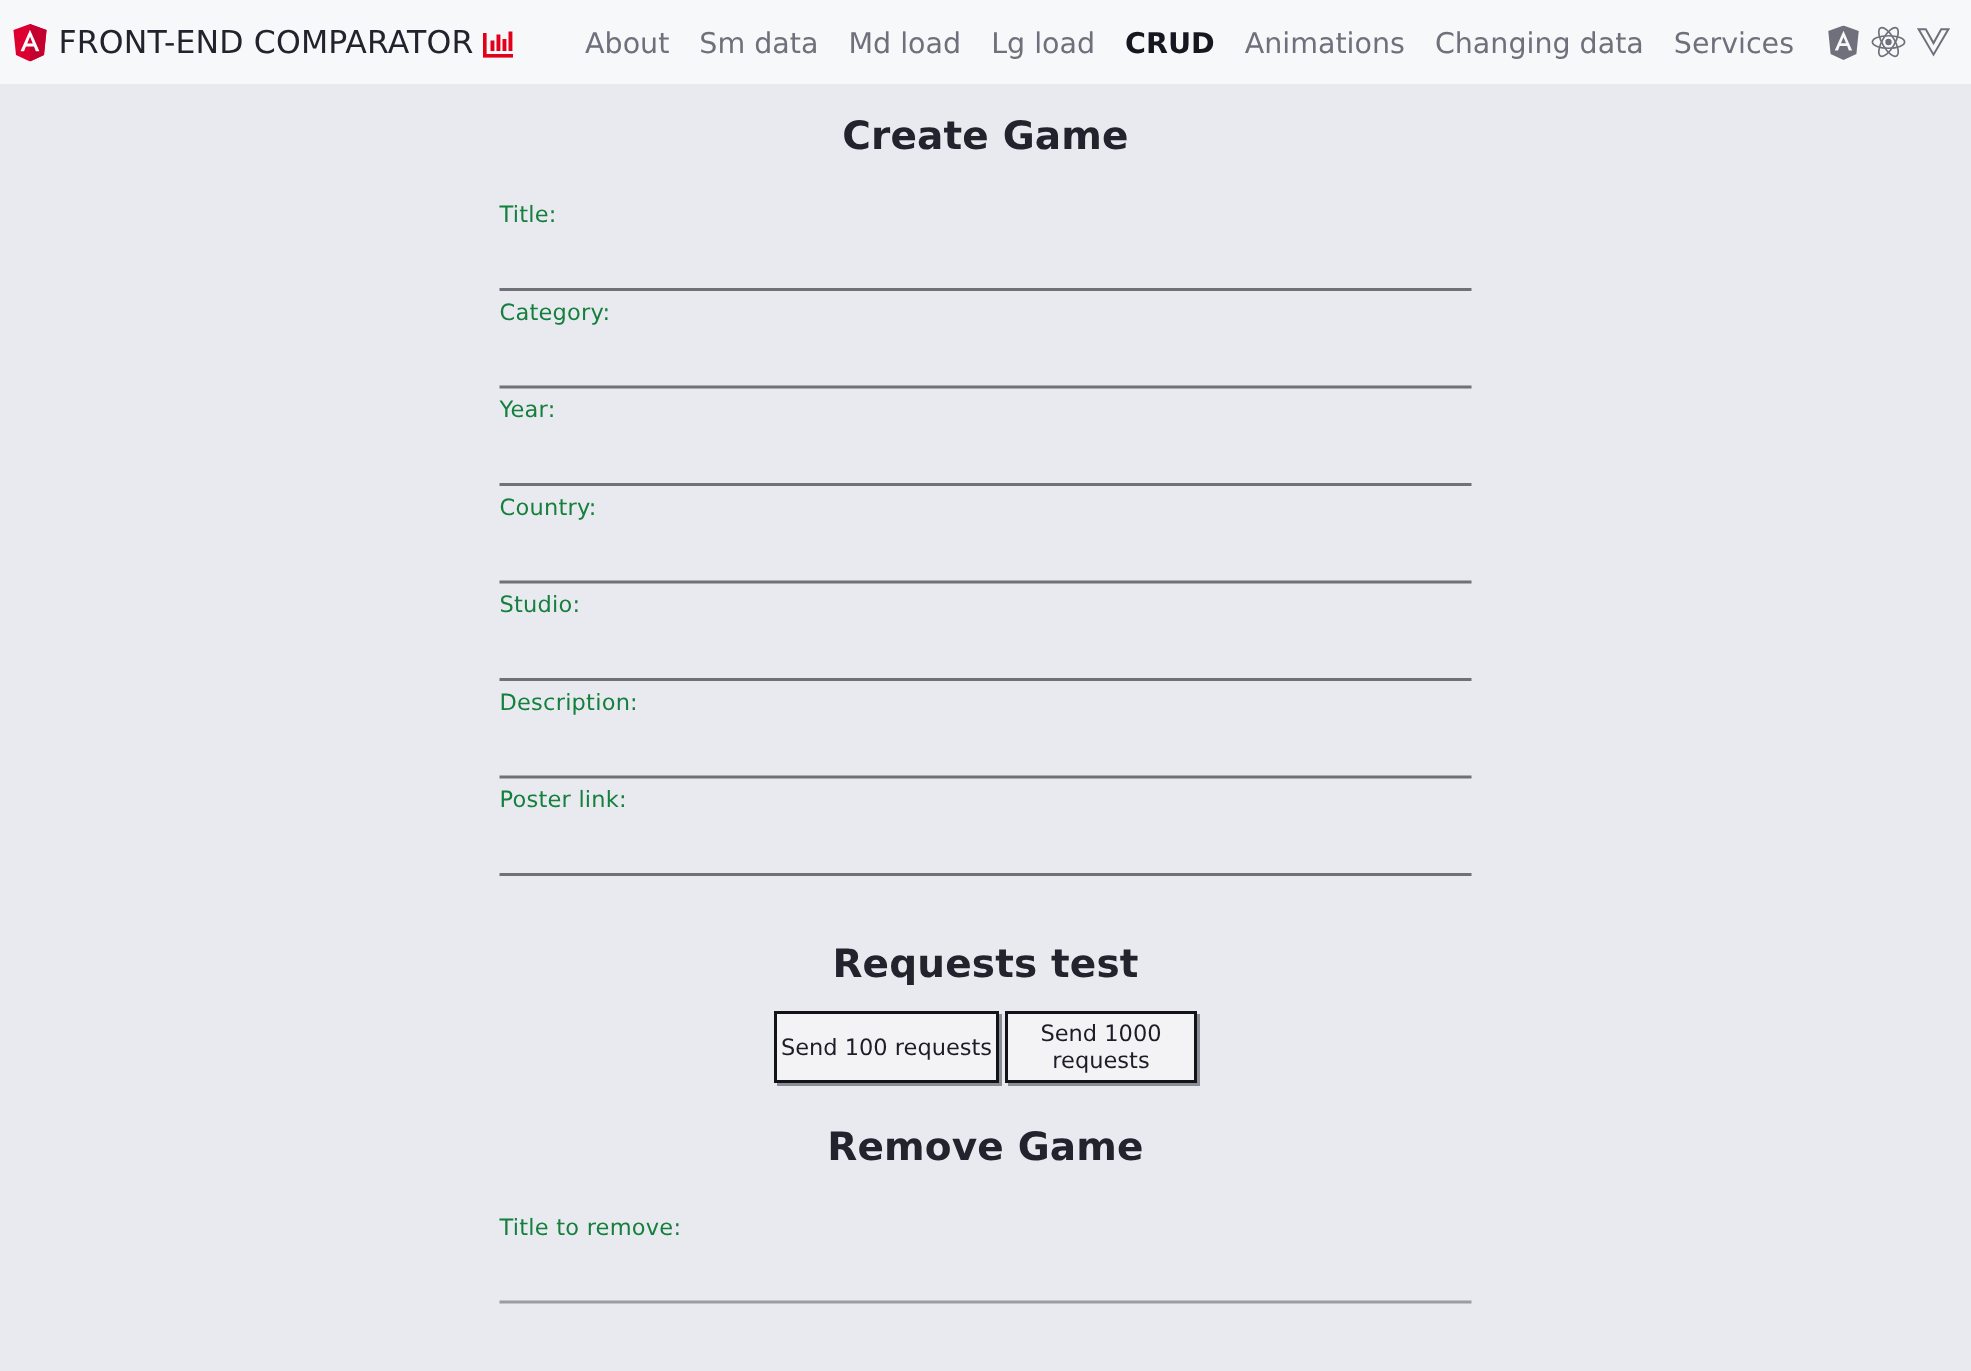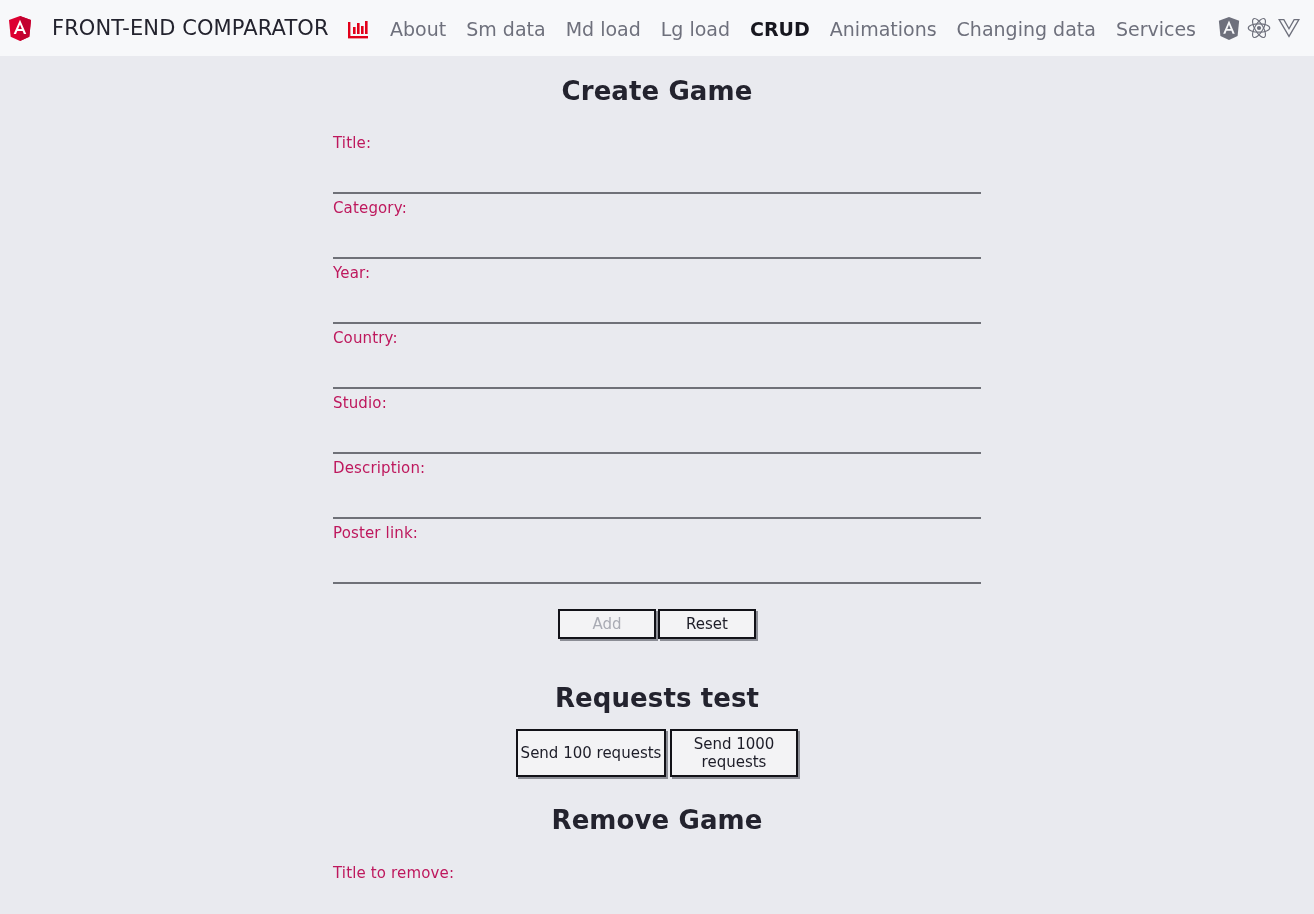--- a/index.html
+++ b/index.html
@@ -46,21 +46,21 @@
     background: #f7f8fa;
     display: flex;
     align-items: center;
     padding-left: 8px;
     padding-right: 14px;
   }
 
   .brand {
     display: flex;
     align-items: center;
-    gap: 20px;
+    gap: 7px;
     flex: 0 0 auto;
   }
 
   .brand-logo {
     width: 24px; height: 25px;
     display: block;
   }
 
   .brand-text {
     font-size: 21px;
@@ -137,21 +137,21 @@
   .form-field {
     height: 65px;
     position: relative;
     border-bottom: 2px solid #6f7178;
   }
 
   .field-label {
     position: absolute;
     top: 5px; left: 0;
     font-size: 15px;
-    color: #be185d;
+    color: #15803d;
     letter-spacing: 0.15px;
   }
 
   .field-input {
     position: absolute;
     left: 0;
     bottom: 0;
     width: 100%;
     height: 36px;
     border: none;
@@ -295,24 +295,20 @@
       <div class="form-field">
         <label class="field-label">Description:</label>
         <input class="field-input" type="text" placeholder="" style="">
       </div>
 
       <div class="form-field">
         <label class="field-label">Poster link:</label>
         <input class="field-input" type="text" placeholder="" style="">
       </div>
 
-      <div class="button-row">
-        <button type="button" class="btn btn-add is-disabled" disabled="">Add</button>
-        <button type="button" class="btn btn-reset">Reset</button>
-      </div>
     </form>
 
     <h2 class="section-title" id="title-requests">Requests test</h2>
 
     <div class="button-row requests-row">
       <button type="button" class="btn btn-req100">Send 100 requests</button>
       <button type="button" class="btn btn-req1000">Send 1000 requests</button>
     </div>
 
     <h2 class="section-title" id="title-remove">Remove Game</h2>

